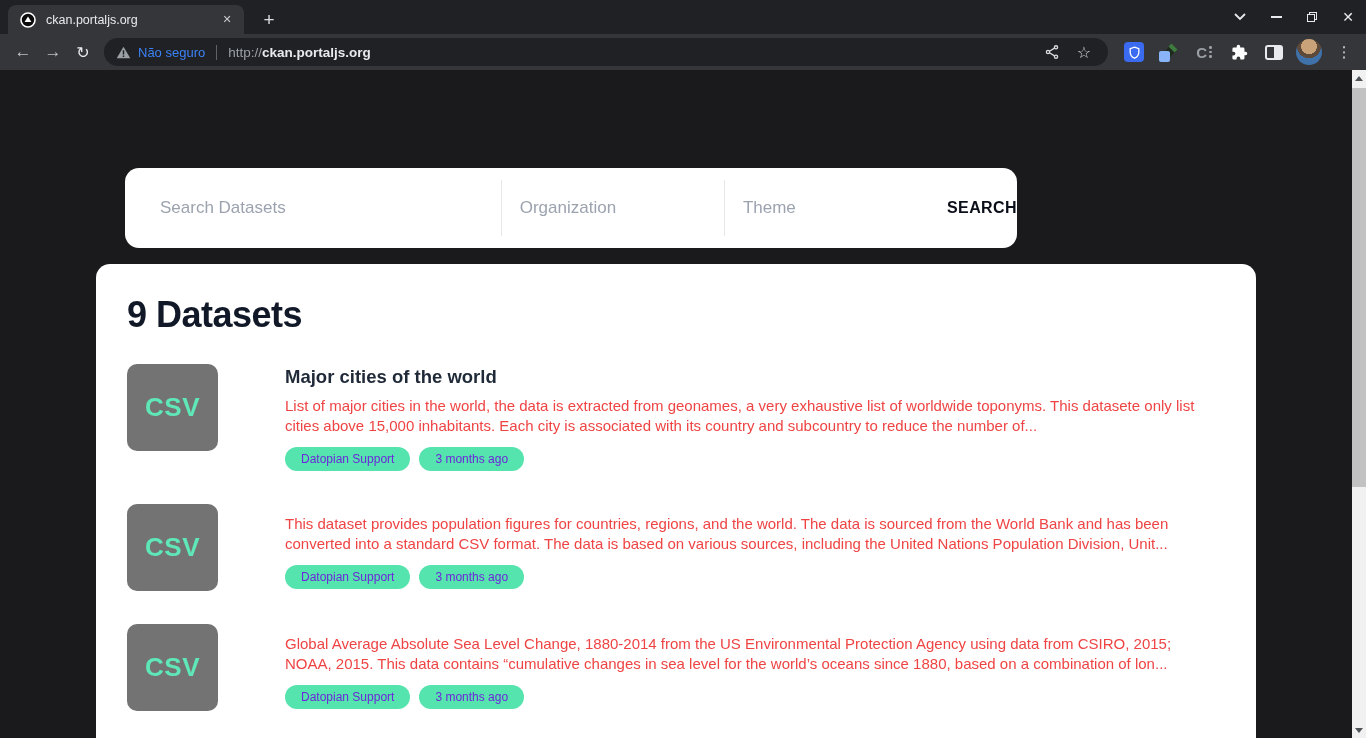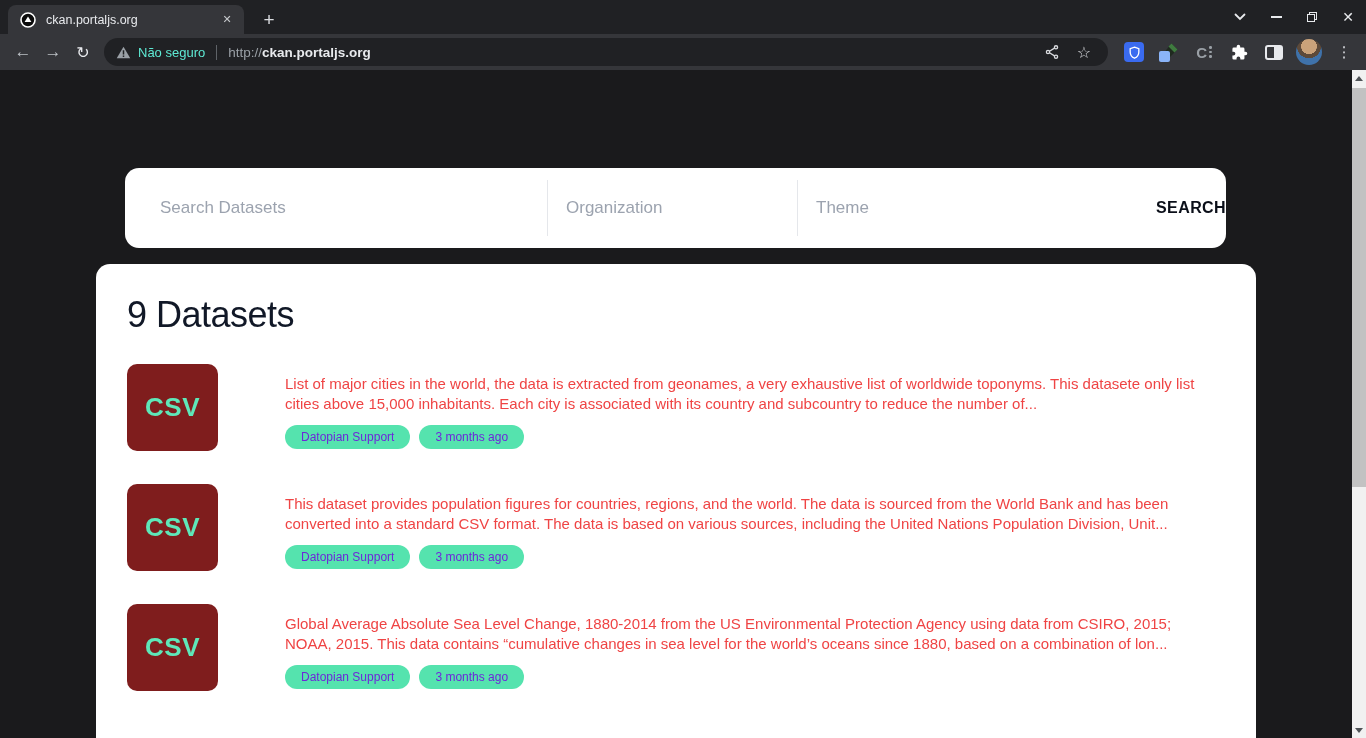--- a/index.html
+++ b/index.html
@@ -28,21 +28,21 @@
 
   
   .toolbar { position:absolute; top:34px; left:0; width:1366px; height:36px; background:#35363a;
              display:flex; align-items:center; padding:0 8px; }
   .navbtn { width:30px; height:30px; display:flex; align-items:center; justify-content:center;
             font-size:17px; color:#bdc1c6; border-radius:50%; }
   .navbtn.reload { color:#e8eaed; font-size:16px; }
   .omnibox { flex:1; height:28px; margin:0 8px 0 6px; background:#202124; border-radius:14px;
              display:flex; align-items:center; padding:0 12px; }
   .warn-icon { display:flex; margin-right:7px; }
-  .sec-label { color:#5eead4; font-size:13px; white-space:nowrap; }
+  .sec-label { color:#3b82f6; font-size:13px; white-space:nowrap; }
   .omni-sep { width:1px; height:15px; background:#5f6368; margin:0 11px; }
   .scheme { color:#9aa0a6; font-size:13.5px; }
   .host { color:#e8eaed; font-size:13.5px; font-weight:600; }
   .omni-spacer { flex:1; }
   .omni-ic { display:flex; align-items:center; justify-content:center; width:24px; height:24px; margin-left:8px; }
   .star { color:#dadce0; font-size:16px; }
   .extbar { display:flex; align-items:center; gap:7px; margin-left:4px; }
   .ext { width:28px; height:28px; display:flex; align-items:center; justify-content:center; border-radius:50%; }
   .bw { width:20px; height:20px; background:#3a6bf0; border-radius:4px; display:flex; align-items:center; justify-content:center; }
   .picker { position:relative; width:20px; height:20px; }
@@ -52,37 +52,37 @@
   .cdots .dots i { width:2.5px; height:2.5px; background:#9aa0a6; border-radius:50%; }
   .sidepanel { position:relative; width:18px; height:15px; border:2px solid #e8eaed; border-radius:3px; }
   .sidepanel i { position:absolute; right:0; top:0; width:7px; height:100%; background:#e8eaed; }
   .avatar { width:26px; height:26px; border-radius:50%;
             background:radial-gradient(circle at 50% 28%, #caa27a 0 34%, #5d4a3a 35% 52%, #3f72aa 53% 100%); }
   .menu3 { color:#dadce0; font-size:15px; }
 
   
   .page { position:absolute; top:70px; left:0; width:1366px; height:668px; background:#1a1a1c; overflow:hidden; }
 
-  .searchcard { position:absolute; left:125px; top:98px; width:1101px; height:80px; background:#fff;
+  .searchcard { position:absolute; left:125px; top:98px; width:892px; height:80px; background:#fff;
                 border-radius:14px; display:flex; align-items:center; }
   .sfield { height:100%; display:flex; align-items:center; }
   .sfield input { border:none; outline:none; width:100%; font-size:17px; color:#111827; background:transparent;
                   font-family:"Liberation Sans", sans-serif; }
   .sfield input::placeholder { color:#9ca3af; opacity:1; }
   .sf1 { width:422px; padding:0 20px 0 35px; }
   .sf2, .sf3 { width:250px; padding:0 18px; border-left:1px solid #e5e7eb; height:56px; }
   .sbtn-wrap { flex:1; display:flex; justify-content:flex-end; }
   .searchbtn { background:none; border:none; font-family:"Liberation Sans", sans-serif; font-size:16px;
                font-weight:800; letter-spacing:0.4px; color:#0b0f19; cursor:pointer; }
 
   .maincard { position:absolute; left:96px; top:194px; width:1160px; height:600px; background:#fff;
               border-radius:14px; padding:30px 31px 0 31px; }
-  .heading { font-size:36px; font-weight:400; color:#111827; letter-spacing:-0.5px; margin-bottom:28px; }
+  .heading { font-size:36px; font-weight:700; color:#111827; letter-spacing:-0.5px; margin-bottom:28px; }
   .item { display:flex; margin-bottom:33px; }
-  .fmt { flex:0 0 91px; width:91px; height:87px; background:#7f1d1d; border-radius:10px; display:flex;
+  .fmt { flex:0 0 91px; width:91px; height:87px; background:#737373; border-radius:10px; display:flex;
          align-items:center; justify-content:center; color:#5fe7b8; font-size:26px; font-weight:800;
          letter-spacing:0.5px; cursor:pointer; }
   .item-body { margin-left:67px; width:936px; padding-top:2px; }
   .item-title { font-size:18.5px; font-weight:700; color:#1f2937; line-height:22px; cursor:pointer; }
   .item-desc { margin-top:8px; font-size:15px; line-height:20px; color:#ef4444; max-height:40px; overflow:hidden; }
   .badges { margin-top:11px; display:flex; gap:9px; }
   .badge { background:#55e3ae; color:#6d28d9; font-size:12px; line-height:1; padding:6px 16px;
            border-radius:999px; white-space:nowrap; }
 
   
@@ -218,20 +218,21 @@
         <button class="searchbtn">SEARCH</button>
       </div>
     </div>
 
     <div class="maincard">
       <div class="heading">9 Datasets</div>
 
       <div class="item">
         <div class="fmt">CSV</div>
         <div class="item-body">
+          <div class="item-title">Major cities of the world</div>
           <div class="item-desc">List of major cities in the world, the data is extracted from geonames, a very exhaustive list of worldwide toponyms. This datasete only list cities above 15,000 inhabitants. Each city is associated with its country and subcountry to reduce the number of...</div>
           <div class="badges">
             <span class="badge">Datopian Support</span>
             <span class="badge">3 months ago</span>
           </div>
         </div>
       </div>
 
       <div class="item">
         <div class="fmt">CSV</div>

